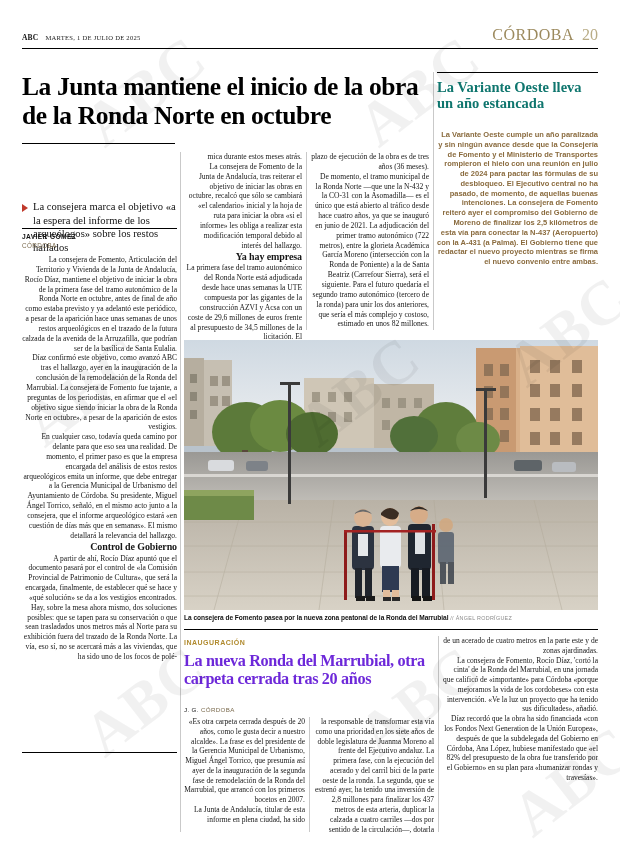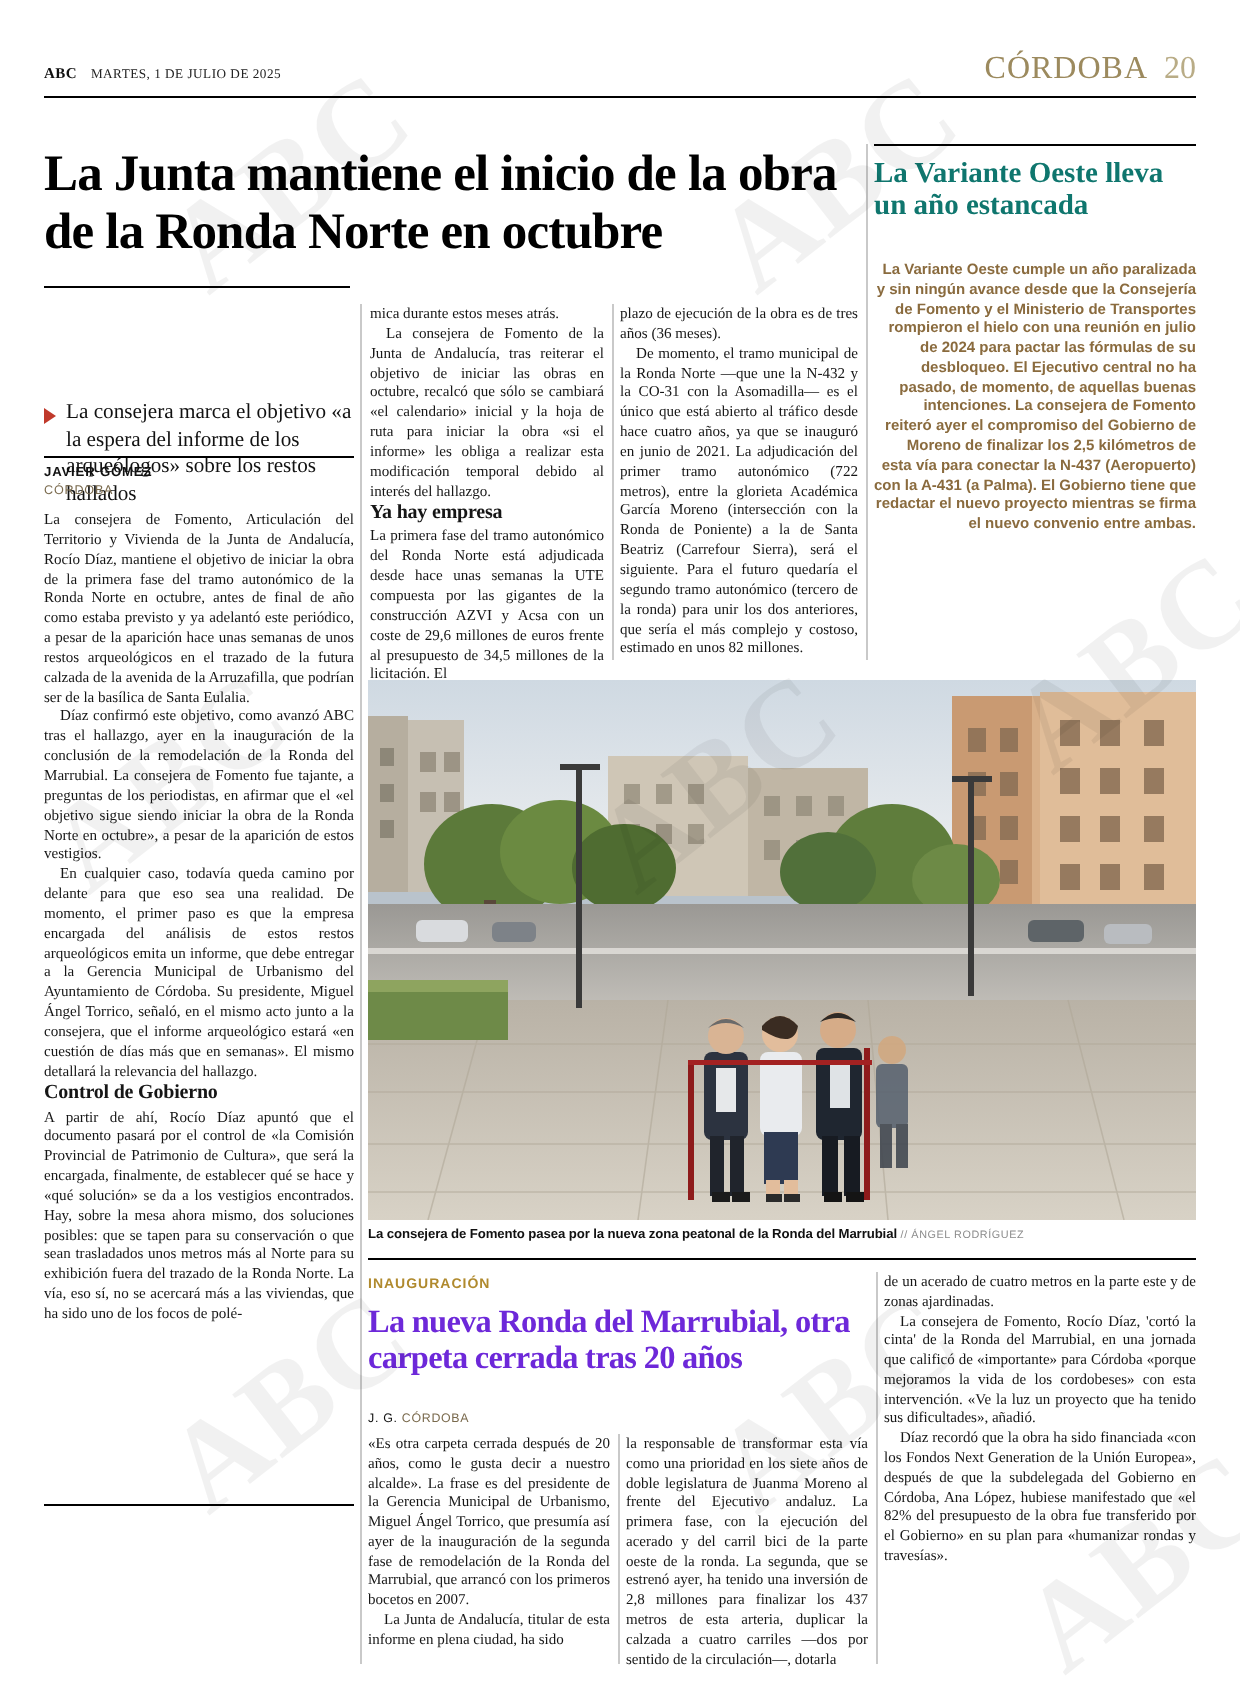--- a/index.html
+++ b/index.html
@@ -172,21 +172,21 @@
   .col {
     position: absolute;
     font-family: "Liberation Serif", "DejaVu Serif", serif;
     font-size: 7.55px;
     line-height: 1.305;
     text-align: justify;
     color: #161616;
     hyphens: auto;
     -webkit-hyphens: auto;
   }
-  .col p { margin: 0; text-indent: 8px; }
+  .col p { margin: 0; text-indent: 8px; text-align: right; }
   .col p.first { text-indent: 0; }
   .subhd {
     font-family: "Liberation Serif", serif;
     font-weight: 700;
     font-size: 10px;
     margin: 5px 0 1px 0;
     text-indent: 0 !important;
     text-align: left;
     letter-spacing: -0.1px;
   }

